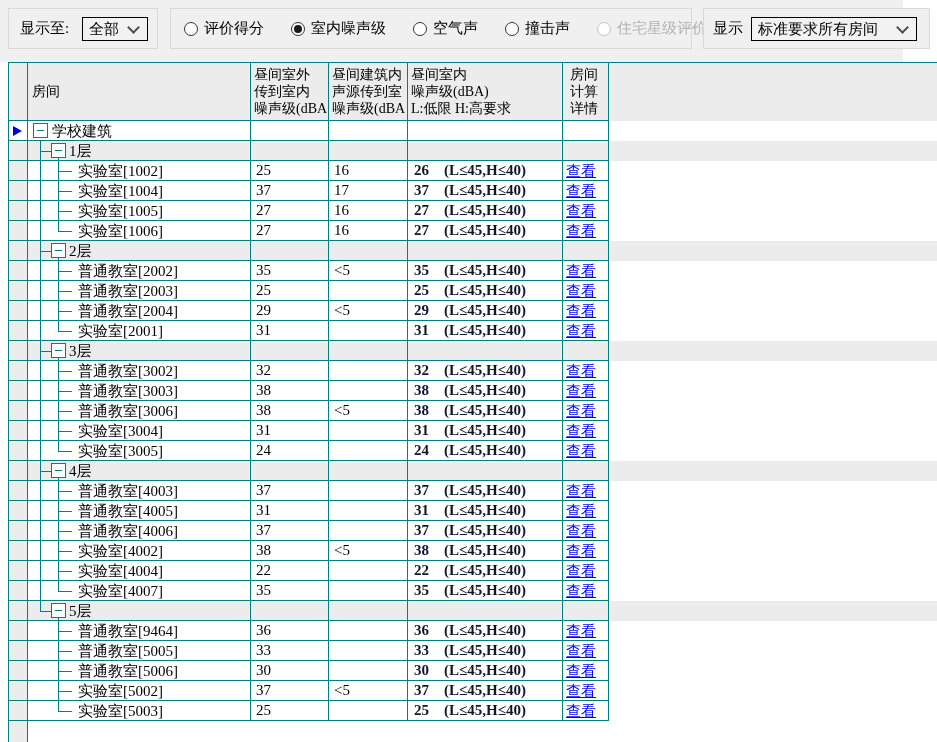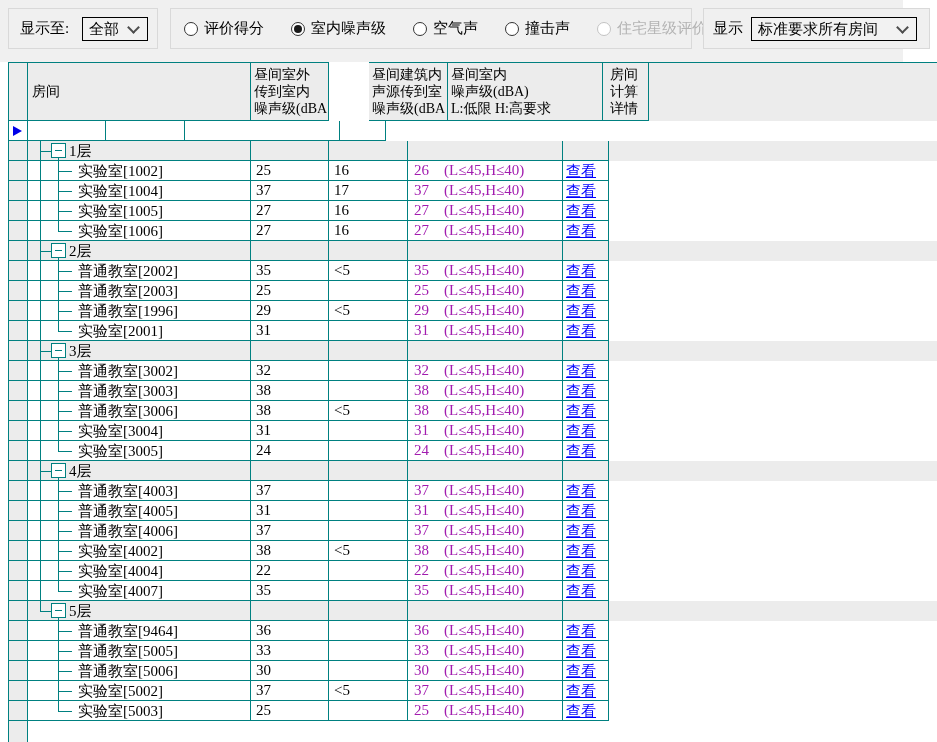--- a/index.html
+++ b/index.html
@@ -34,34 +34,34 @@
   .radio.disabled .rcircle{border-color:#c3c3c3;}
   
   .grid{position:absolute;left:8px;top:62px;}
   .hdr{display:flex;height:59px;}
   .hcell{box-sizing:border-box;border-top:1px solid #008080;border-right:1px solid #008080;
          border-bottom:1px solid #008080;background:#ececec;font-size:14px;line-height:17px;
          overflow:hidden;white-space:nowrap;display:flex;flex-direction:column;justify-content:center;}
   .w-ind{width:20px;border-left:1px solid #008080;}
   .w-name{width:223px;padding-left:4px;}
   .w-c3{width:78px;padding-left:3px;}
-  .w-c4{width:79px;padding-left:3px;margin-left:40px;}
+  .w-c4{width:79px;padding-left:3px;}
   .w-c5{width:155px;padding-left:3px;}
   .w-c6{width:46px;padding-left:7px;}
   .hfill{width:328px;border-right:none;border-bottom:none;}
   .row{display:flex;height:20px;background:#fff;}
   .row.floor{background:#ececec;}
   .cell{box-sizing:border-box;border-right:1px solid #008080;border-bottom:1px solid #008080;
         font-size:15px;position:relative;overflow:hidden;white-space:nowrap;}
   .ind{width:20px;border-left:1px solid #008080;background:#ececec;display:flex;align-items:center;}
   .row.building .ind{background:#fff;}
   .name{width:223px;}
   .c3{width:78px;padding:1px 0 0 5px;}
   .c4{width:79px;padding:1px 0 0 5px;}
-  .c5{width:155px;padding:1px 0 0 6px;color:#a21caf;font-weight:normal;}
+  .c5{width:155px;padding:1px 0 0 6px;color:#0f172a;font-weight:bold;}
   .c6{width:46px;padding:1px 0 0 3px;}
   .val{display:inline-block;min-width:30px;}
   .view{color:#0000ff;text-decoration:underline;cursor:pointer;}
   .vl{position:absolute;width:1px;background:#008080;}
   .hl{position:absolute;height:1px;background:#008080;}
   .ebox{position:absolute;width:15px;height:15px;top:2px;border:1px solid #008080;background:#fff;
         box-sizing:border-box;}
   .ebox::after{content:"";position:absolute;left:3px;top:6px;width:7px;height:1px;background:#008080;}
   .ntext{position:absolute;top:1px;}
   .arrow{width:0;height:0;border-left:9px solid #0000e8;border-top:5px solid transparent;
@@ -137,20 +137,24 @@
       <div>计算</div>
       <div>详情</div>
     </div>
     <div class="hcell hfill"></div>
   </div>
   <div>
       <div class="row building">
         <div class="cell ind">
           <div class="arrow"></div>
         </div>
+        <div class="cell name">
+          <div class="ebox" style="left: 5px;"></div>
+          <div class="ntext" style="left: 24px;">学校建筑</div>
+        </div>
         <div class="cell c3"></div>
         <div class="cell c4"></div>
         <div class="cell c5"></div>
         <div class="cell c6"></div>
       </div>
       <div class="row floor">
         <div class="cell ind"></div>
         <div class="cell name">
           <div class="vl" style="left: 12px; top: 0px; height: 10px;"></div>
           <div class="hl" style="top: 10px; left: 12px; width: 11px;"></div>
@@ -274,21 +278,21 @@
           <div class="view">查看</div>
         </div>
       </div>
       <div class="row room">
         <div class="cell ind"></div>
         <div class="cell name">
           <div class="vl" style="left: 12px; top: 0px; height: 20px;"></div>
           <div class="vl" style="left: 30px; top: 0px; height: 10px;"></div>
           <div class="hl" style="top: 10px; left: 30px; width: 14px;"></div>
           <div class="vl" style="left: 30px; top: 10px; height: 10px;"></div>
-          <div class="ntext" style="left: 50px;">普通教室[1996]</div>
+          <div class="ntext" style="left: 50px;">普通教室[2004]</div>
         </div>
         <div class="cell c3">29</div>
         <div class="cell c4">&lt;5</div>
         <div class="cell c5"><div class="val">29</div><div class="lim" style="display: inline;">(L≤45,H≤40)</div></div>
         <div class="cell c6">
           <div class="view">查看</div>
         </div>
       </div>
       <div class="row room">
         <div class="cell ind"></div>

